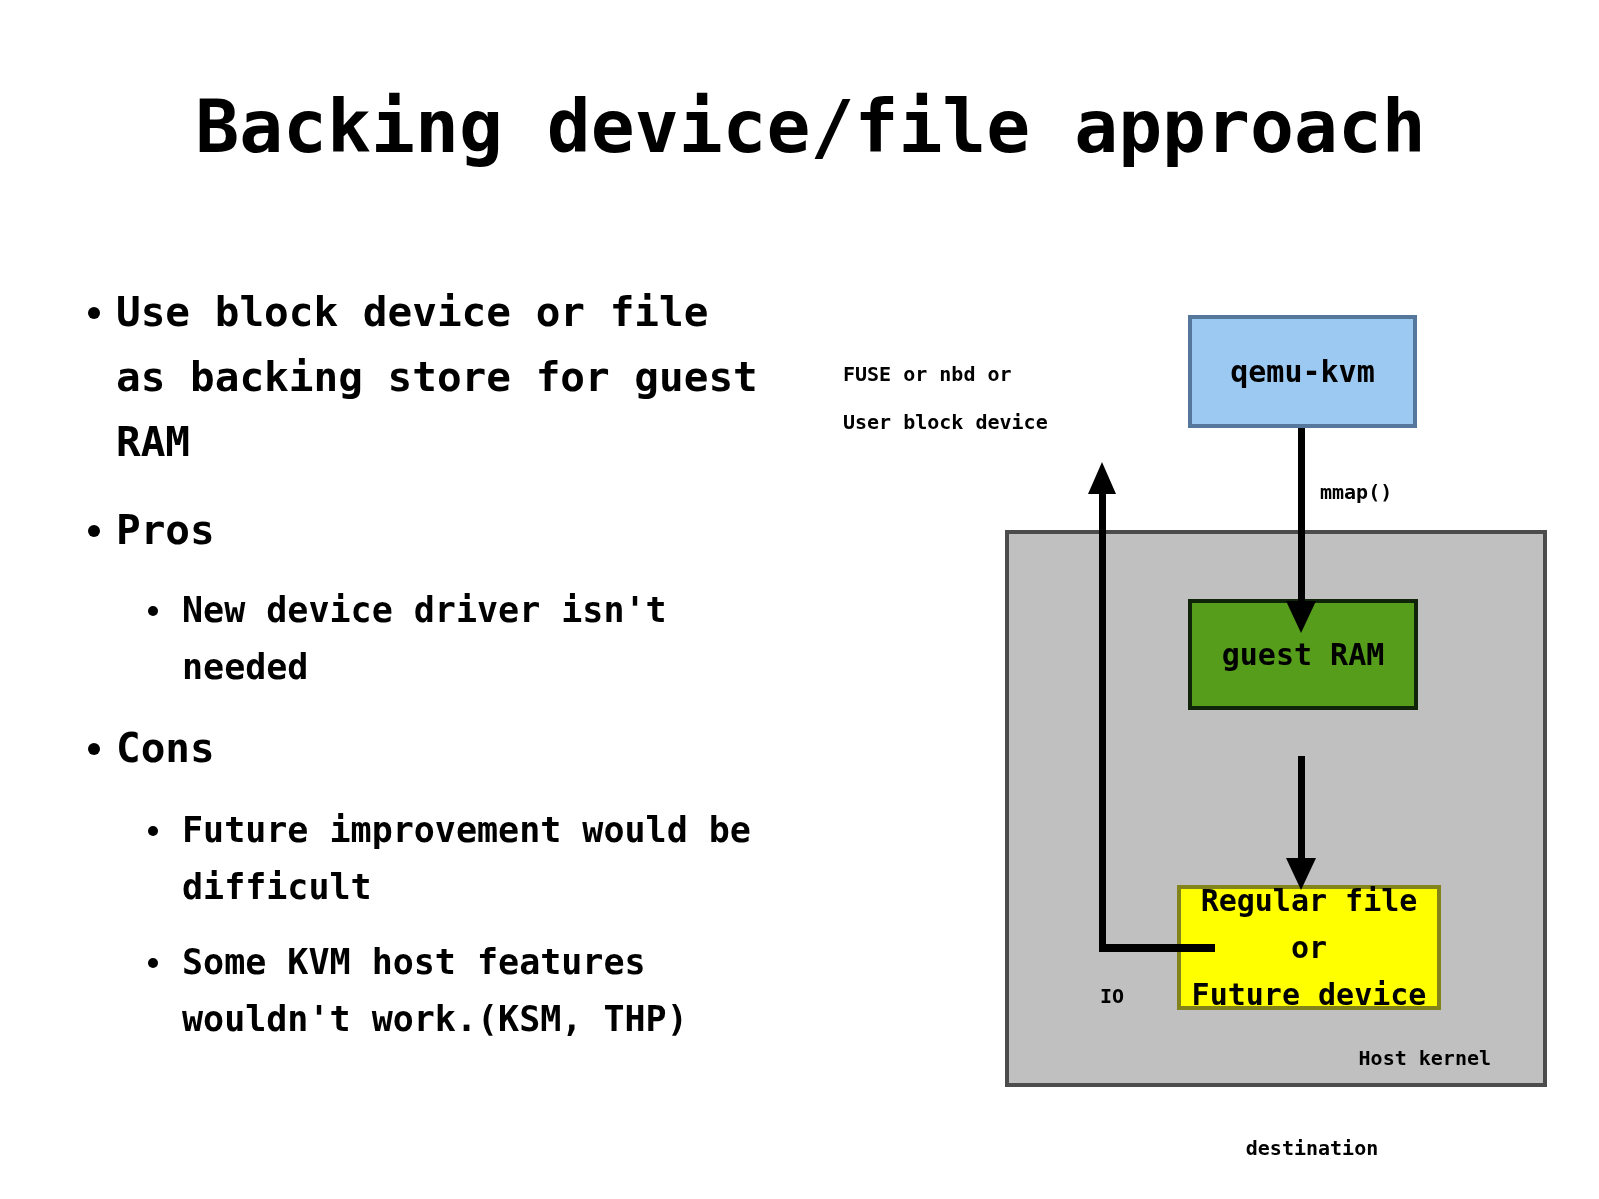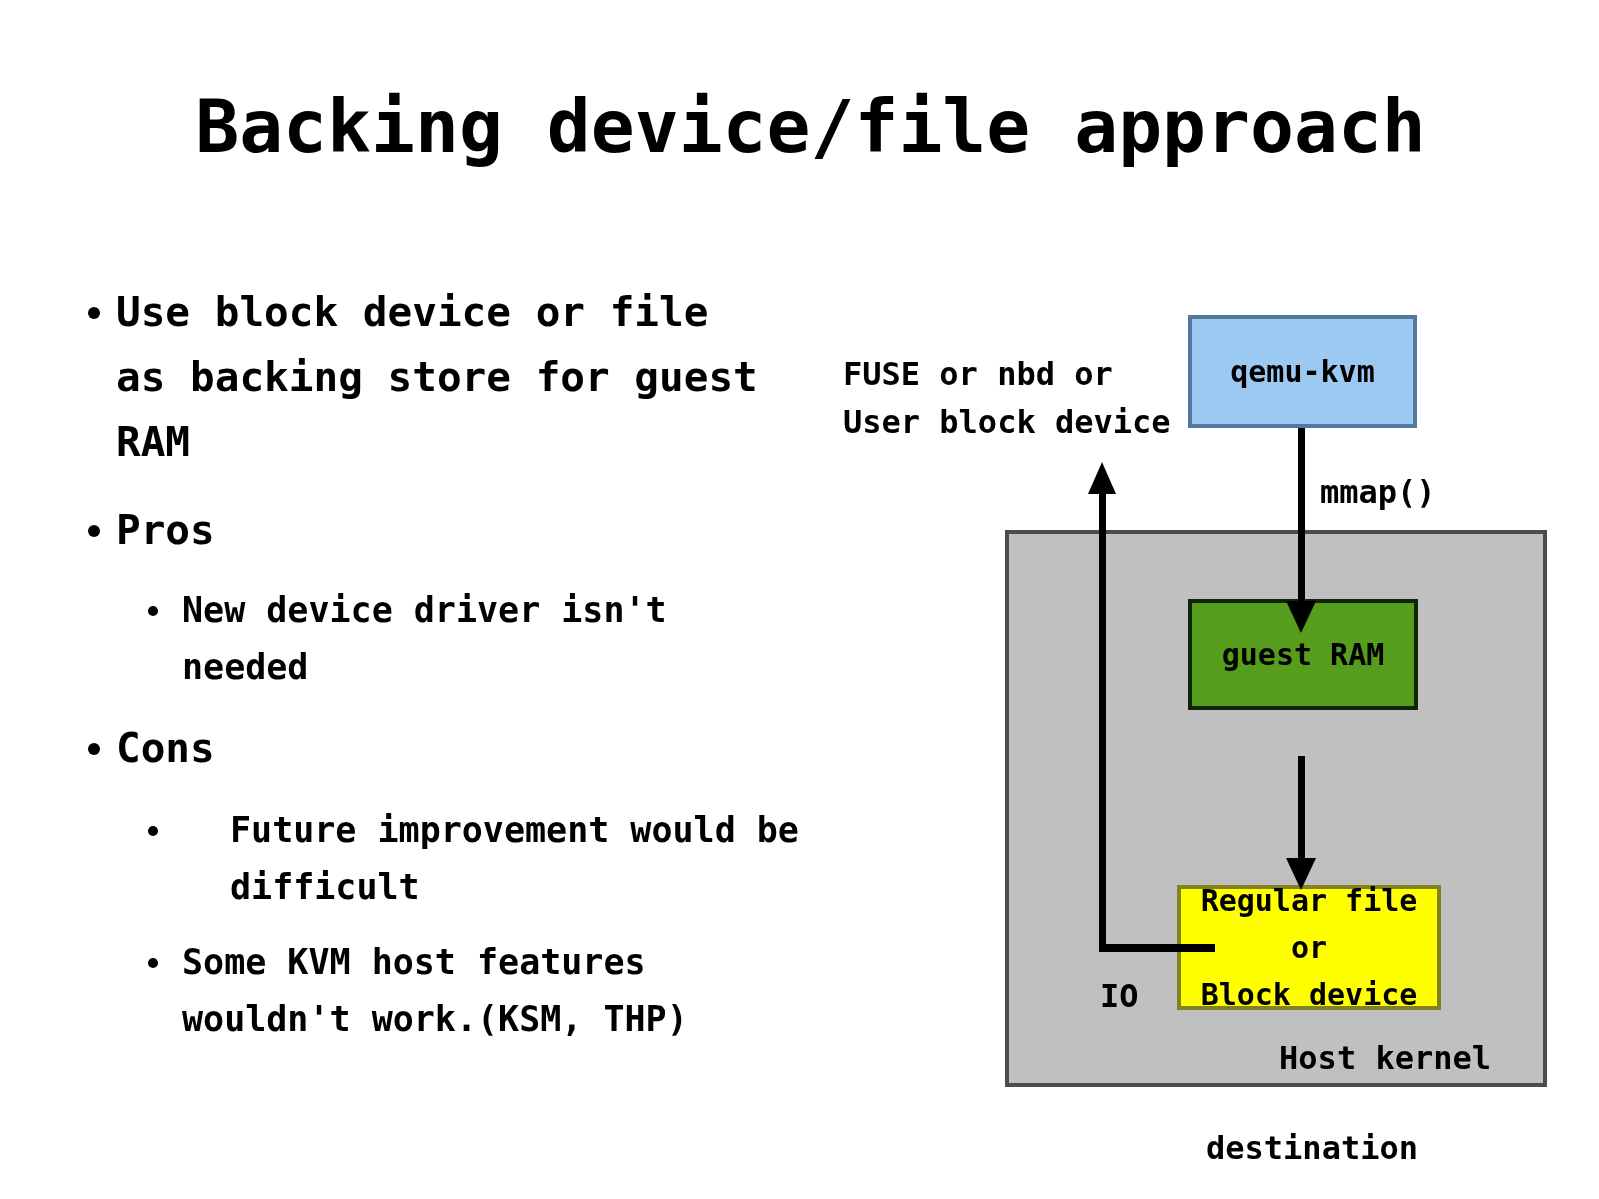--- a/index.html
+++ b/index.html
@@ -39,21 +39,21 @@
   .l1 .b-text { font-size: 41px; line-height: 65px; width: 645px; margin-left: 16px; }
   .l2 .b-text { font-size: 35px; line-height: 57px; width: 600px; margin-left: 24px; }
 
   
   .dbox { border: 4px solid #4d7c0f; display: flex; align-items: center; justify-content: center; text-align: center; }
   .host-kernel-box { left: 1005px; top: 530px; width: 542px; height: 557px; border-color: #4c4c4c; }
   .qemu-box  { left: 1188px; top: 315px; width: 229px; height: 113px; border-color: #55779c; font-size: 30px; }
   .guest-box { left: 1188px; top: 599px; width: 230px; height: 111px; border-color: #10240a; font-size: 30px; }
   .file-box  { left: 1177px; top: 885px; width: 264px; height: 125px; border-color: #83831c; font-size: 30px; line-height: 47px; flex-direction: column; }
 
-  .dlabel { font-size: 32px; line-height: 48px; white-space: nowrap; }
+  .dlabel { font-size: 20px; line-height: 48px; white-space: nowrap; }
   .fuse-label { left: 843px; top: 350px; }
   .mmap-label { left: 1320px; top: 468px; }
   .io-label   { left: 1100px; top: 972px; }
   .hostkernel-label { left: 1091px; top: 1034px; width: 400px; text-align: right; }
   .destination-label { left: 1112px; top: 1124px; width: 400px; text-align: center; }
 
   
   .shaft-v { width: 7px; background: #000; }
   .seg-h   { height: 8px; background: #000; }
   .head-down {
@@ -96,21 +96,21 @@
   <div class="abs b-row l2" style="left:148px; top:582px;">
     <span class="dot"></span>
     <div class="b-text">New device driver isn't needed</div>
   </div>
 
   <div class="abs b-row l1" style="left:88px; top:716px;">
     <span class="dot"></span>
     <div class="b-text">Cons</div>
   </div>
 
-  <div class="abs b-row l2" style="left:148px; top:802px;gap:48px;">
+  <div class="abs b-row l2" style="left:148px; top:802px;">
     <span class="dot"></span>
     <div class="b-text">Future improvement would be difficult</div>
   </div>
 
   <div class="abs b-row l2" style="left:148px; top:934px;">
     <span class="dot"></span>
     <div class="b-text">Some KVM host features wouldn't work.(KSM, THP)</div>
   </div>
 
   <div class="abs dlabel fuse-label">
@@ -123,21 +123,21 @@
   <div class="abs dbox qemu-box" style="background-color: rgb(156, 201, 242);">
     <span>qemu-kvm</span>
   </div>
 
   <div class="abs dbox guest-box" style="background-color: rgb(87, 157, 28);">
     <span>guest RAM</span>
   </div>
 
   <div class="abs dbox file-box" style="background-color: rgb(255, 255, 0);">
     <div>Regular file or</div>
-    <div>Block device</div>
+    <div>Future device</div>
   </div>
 
   <div class="abs shaft-v mmap-shaft"></div>
   <div class="abs head-down mmap-head"></div>
   <div class="abs dlabel mmap-label">mmap()</div>
 
   <div class="abs shaft-v ram2file-shaft"></div>
   <div class="abs head-down ram2file-head"></div>
 
   <div class="abs seg-h io-horiz"></div>

